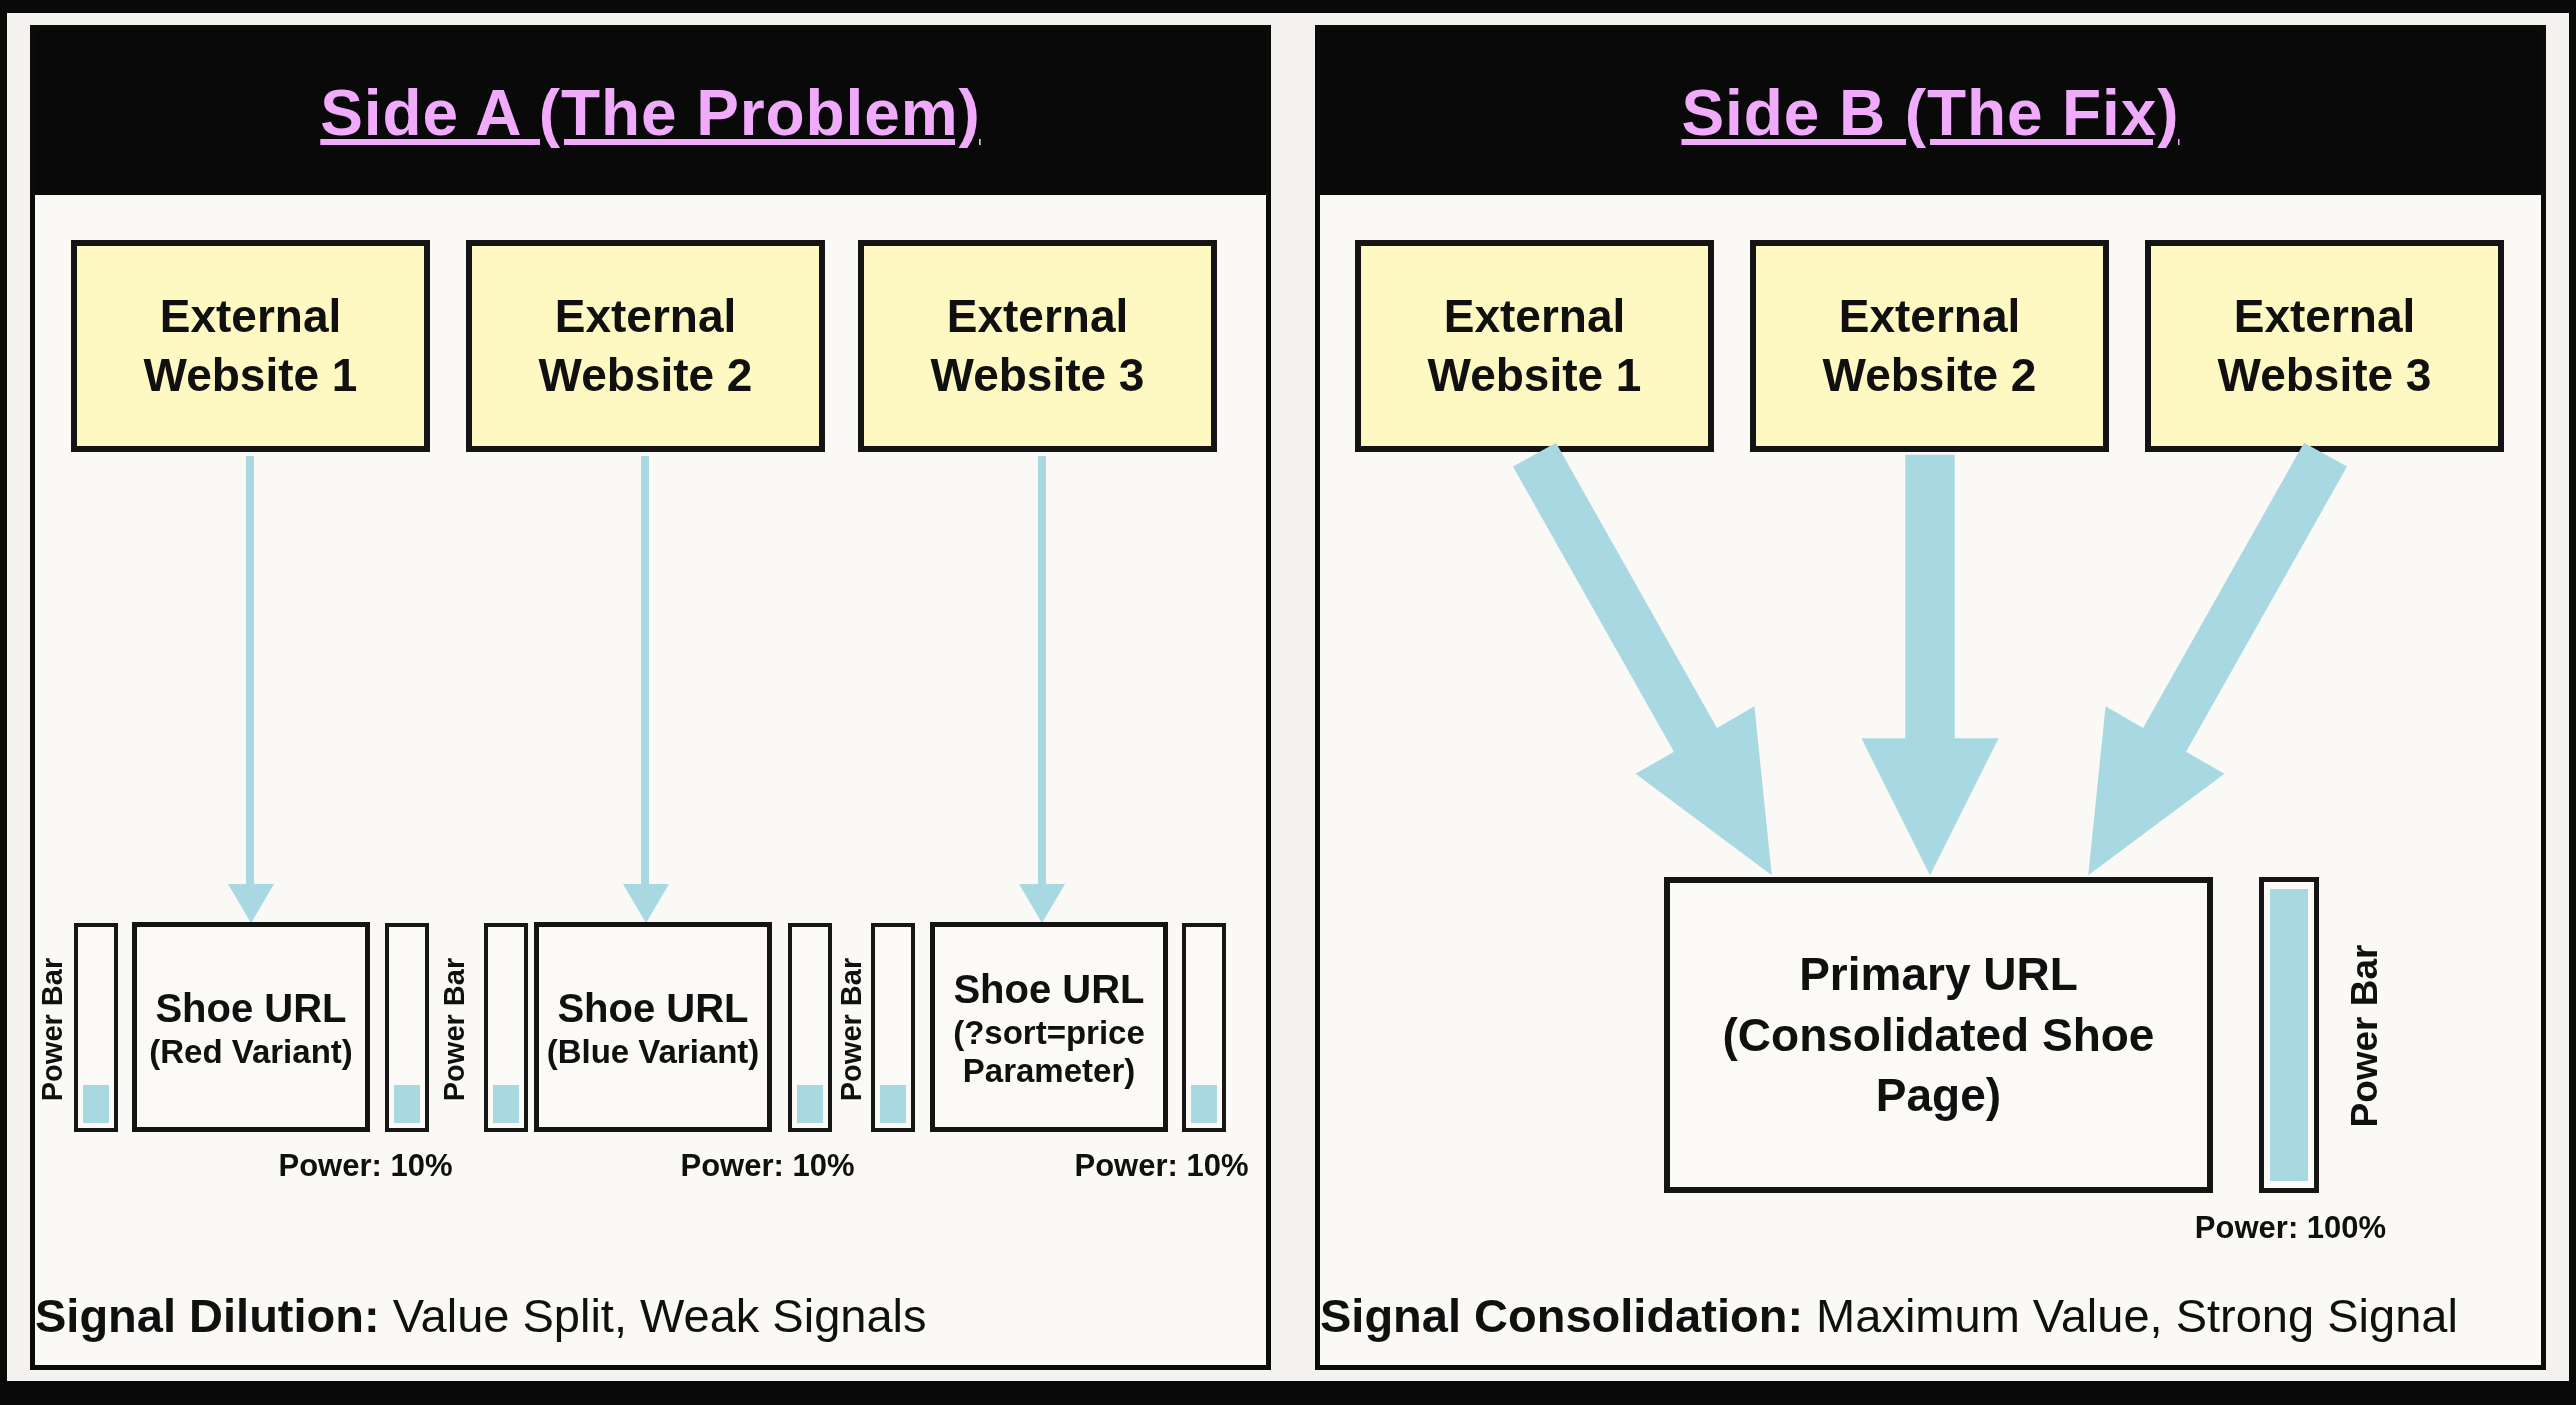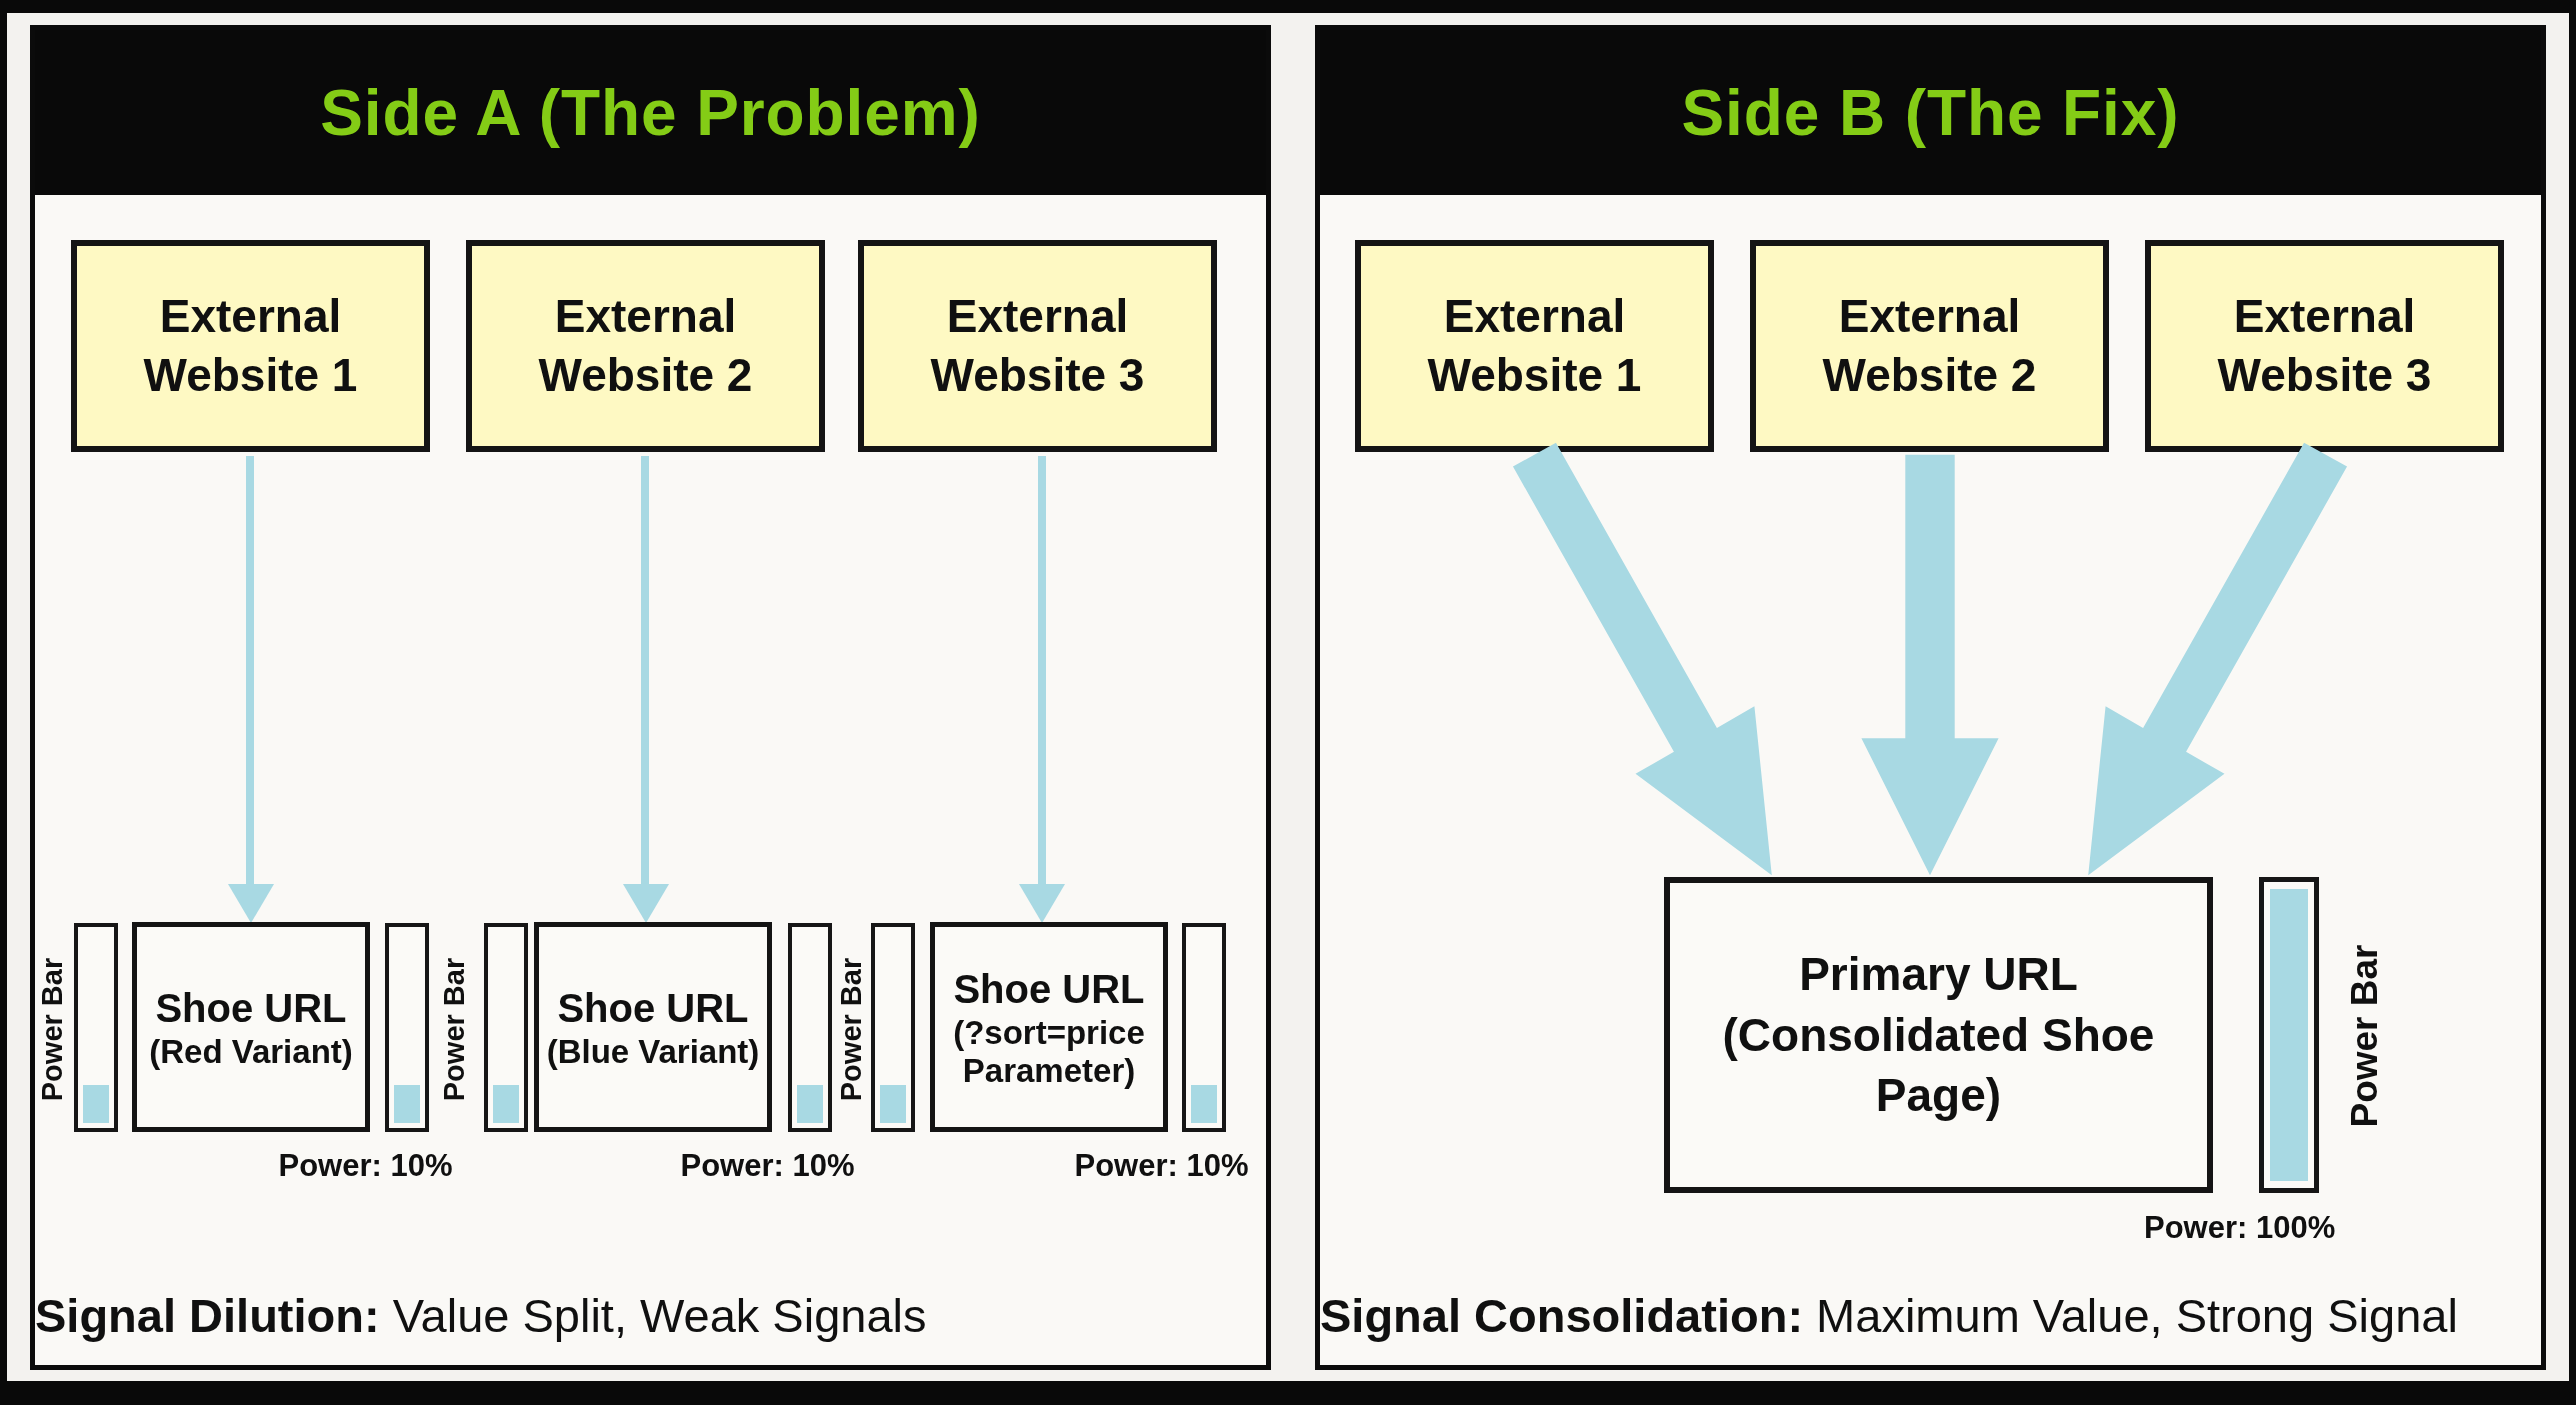--- a/index.html
+++ b/index.html
@@ -11,21 +11,21 @@
   #frame-bottom { left:0; top:1381px; width:2576px; height:24px; }
   #frame-left { left:0; top:0; width:7.3px; height:1405px; }
   #frame-right { left:2569px; top:0; width:7.3px; height:1405px; }
 
   .panel { position:absolute; top:25px; height:1345px; background:#faf9f6; border:5.5px solid #0b0b0b; }
   #panel-a { left:30px;  width:1241px; }
   #panel-b { left:1315px; width:1231px; }
 
   .title-band { position:absolute; left:0; top:0; right:0; height:165px; background:#090909;
                 display:flex; align-items:center; justify-content:center; }
-  .title-band h1 { color:#84cc16; font-size:64px; font-weight:bold; letter-spacing:0.9px; }
+  .title-band h1 { color:#f0abfc; font-size:64px; font-weight:bold; letter-spacing:0.9px;text-decoration:underline; }
 
   .ext-box { position:absolute; top:210px; width:359px; height:212px; background:#fef9c3;
              border:6.4px solid #141414; display:flex; align-items:center; justify-content:center;
              text-align:center; font-size:46px; font-weight:bold; line-height:1.28; }
 
   
   .thin-arrow-line { position:absolute; width:8.2px; background:#a8d9e3; }
   .thin-arrow-head { position:absolute; width:0; height:0;
                      border-left:23px solid transparent; border-right:23px solid transparent;
                      border-top:39px solid #a8d9e3; }
@@ -49,21 +49,21 @@
   #arrows-b { position:absolute; left:0; top:0; width:1220px; height:1334px; }
   #primary-box { position:absolute; left:344px; top:847px; width:549px; height:316px; background:#fbfaf7;
                  border:6.4px solid #141414; display:flex; flex-direction:column; align-items:center;
                  justify-content:center; text-align:center; padding:0 37px; }
   #primary-box .l1, #primary-box .l2 { font-size:46px; font-weight:bold; line-height:1.32; }
   #power-bar-b { position:absolute; left:939px; top:847px; width:60px; height:316px;
                  border:5.5px solid #161616; background:#fbfaf7; }
   #power-bar-b .fill { position:absolute; left:6.4px; right:6.4px; top:7.3px; bottom:7.3px; background:#a8d9e3; }
   #power-bar-b-label { position:absolute; left:861px; top:986px; width:366px; height:40px; text-align:center;
                        font-size:37px; font-weight:bold; transform:rotate(-90deg); white-space:nowrap; }
-  #power-caption-b { position:absolute; left:824px; top:1180px; width:293px; 
+  #power-caption-b { position:absolute; left:824px; top:1180px; width:293px; text-align:center;
                      font-size:31px; font-weight:bold; }
 </style>
 </head>
 <body>
 
 <div class="frame" id="frame-top"></div>
 <div class="frame" id="frame-bottom"></div>
 <div class="frame" id="frame-left"></div>
 <div class="frame" id="frame-right"></div>
 

